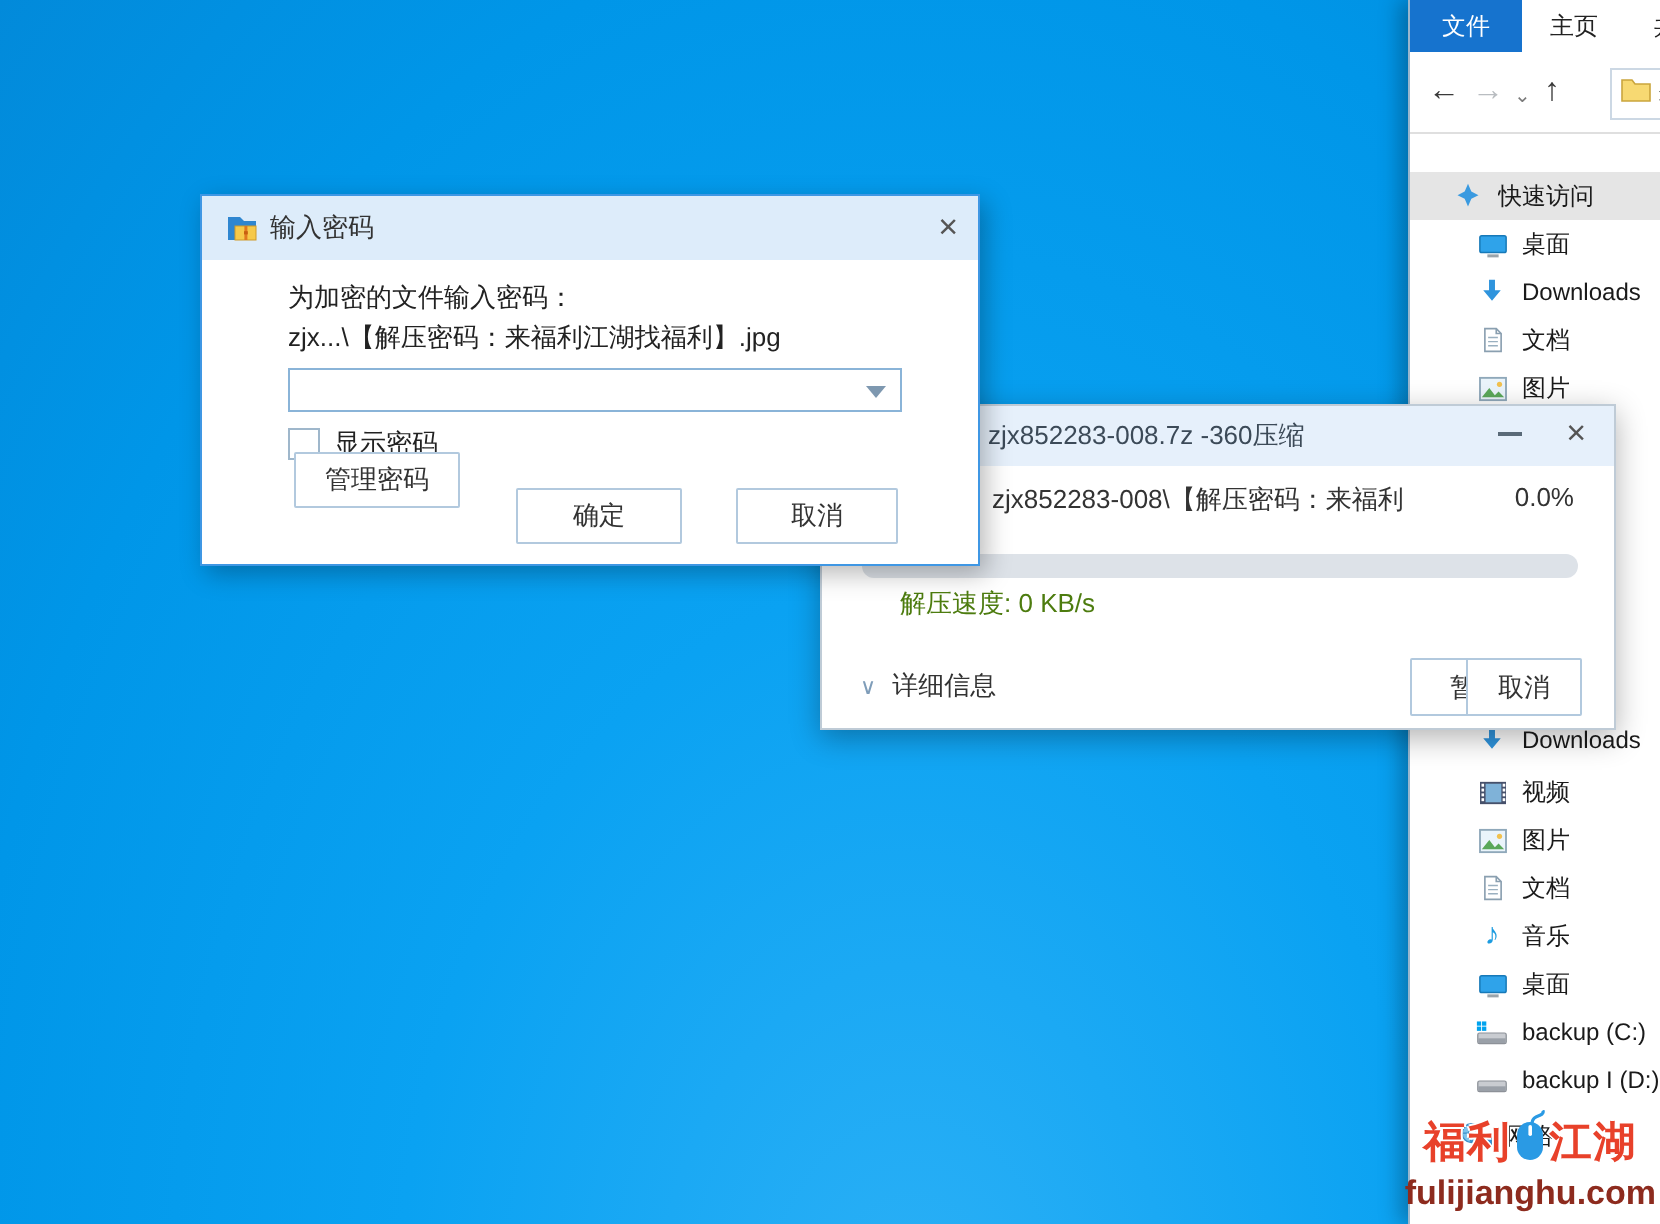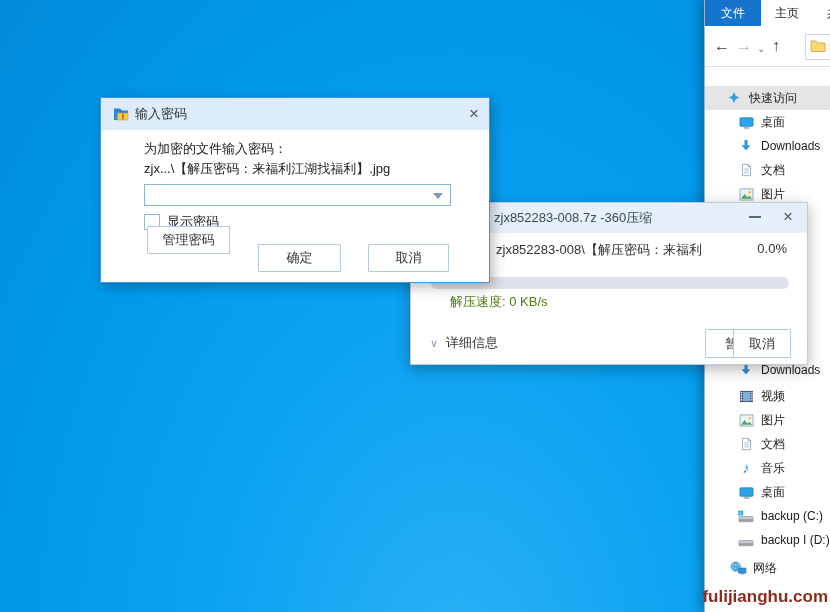--- a/index.html
+++ b/index.html
@@ -285,16 +285,27 @@
     <div class="pwd-checkrow">
       <span class="pwd-checkbox"></span>
       <span>显示密码</span>
     </div>
     <div id="pwd-manage" class="dlg-btn">管理密码</div>
     <div id="pwd-ok" class="dlg-btn">确定</div>
     <div id="pwd-cancel" class="dlg-btn">取消</div>
   </div>
 
   <div id="watermark">
+    <div class="row1">
+      <span class="wm-word">福利</span>
+      <span>
+        <svg width="17" height="26" viewBox="0 0 17 26">
+            <path d="M9 7C9 4 11 3.4 13 2.6c1.6-.6 1.8-1.8 1.4-2.4" fill="none" stroke="#2a9ae4" stroke-width="1.6"></path>
+            <rect x="1.5" y="6" width="13" height="19" rx="6.5" fill="#2a9ae4"></rect>
+            <rect x="7.2" y="7.5" width="1.8" height="5.5" rx="0.9" fill="#fff"></rect>
+          </svg>
+      </span>
+      <span class="wm-word">江湖</span>
+    </div>
     <div class="row2">fulijianghu.com</div>
   </div>
 
 </div>
 
 </body></html>

